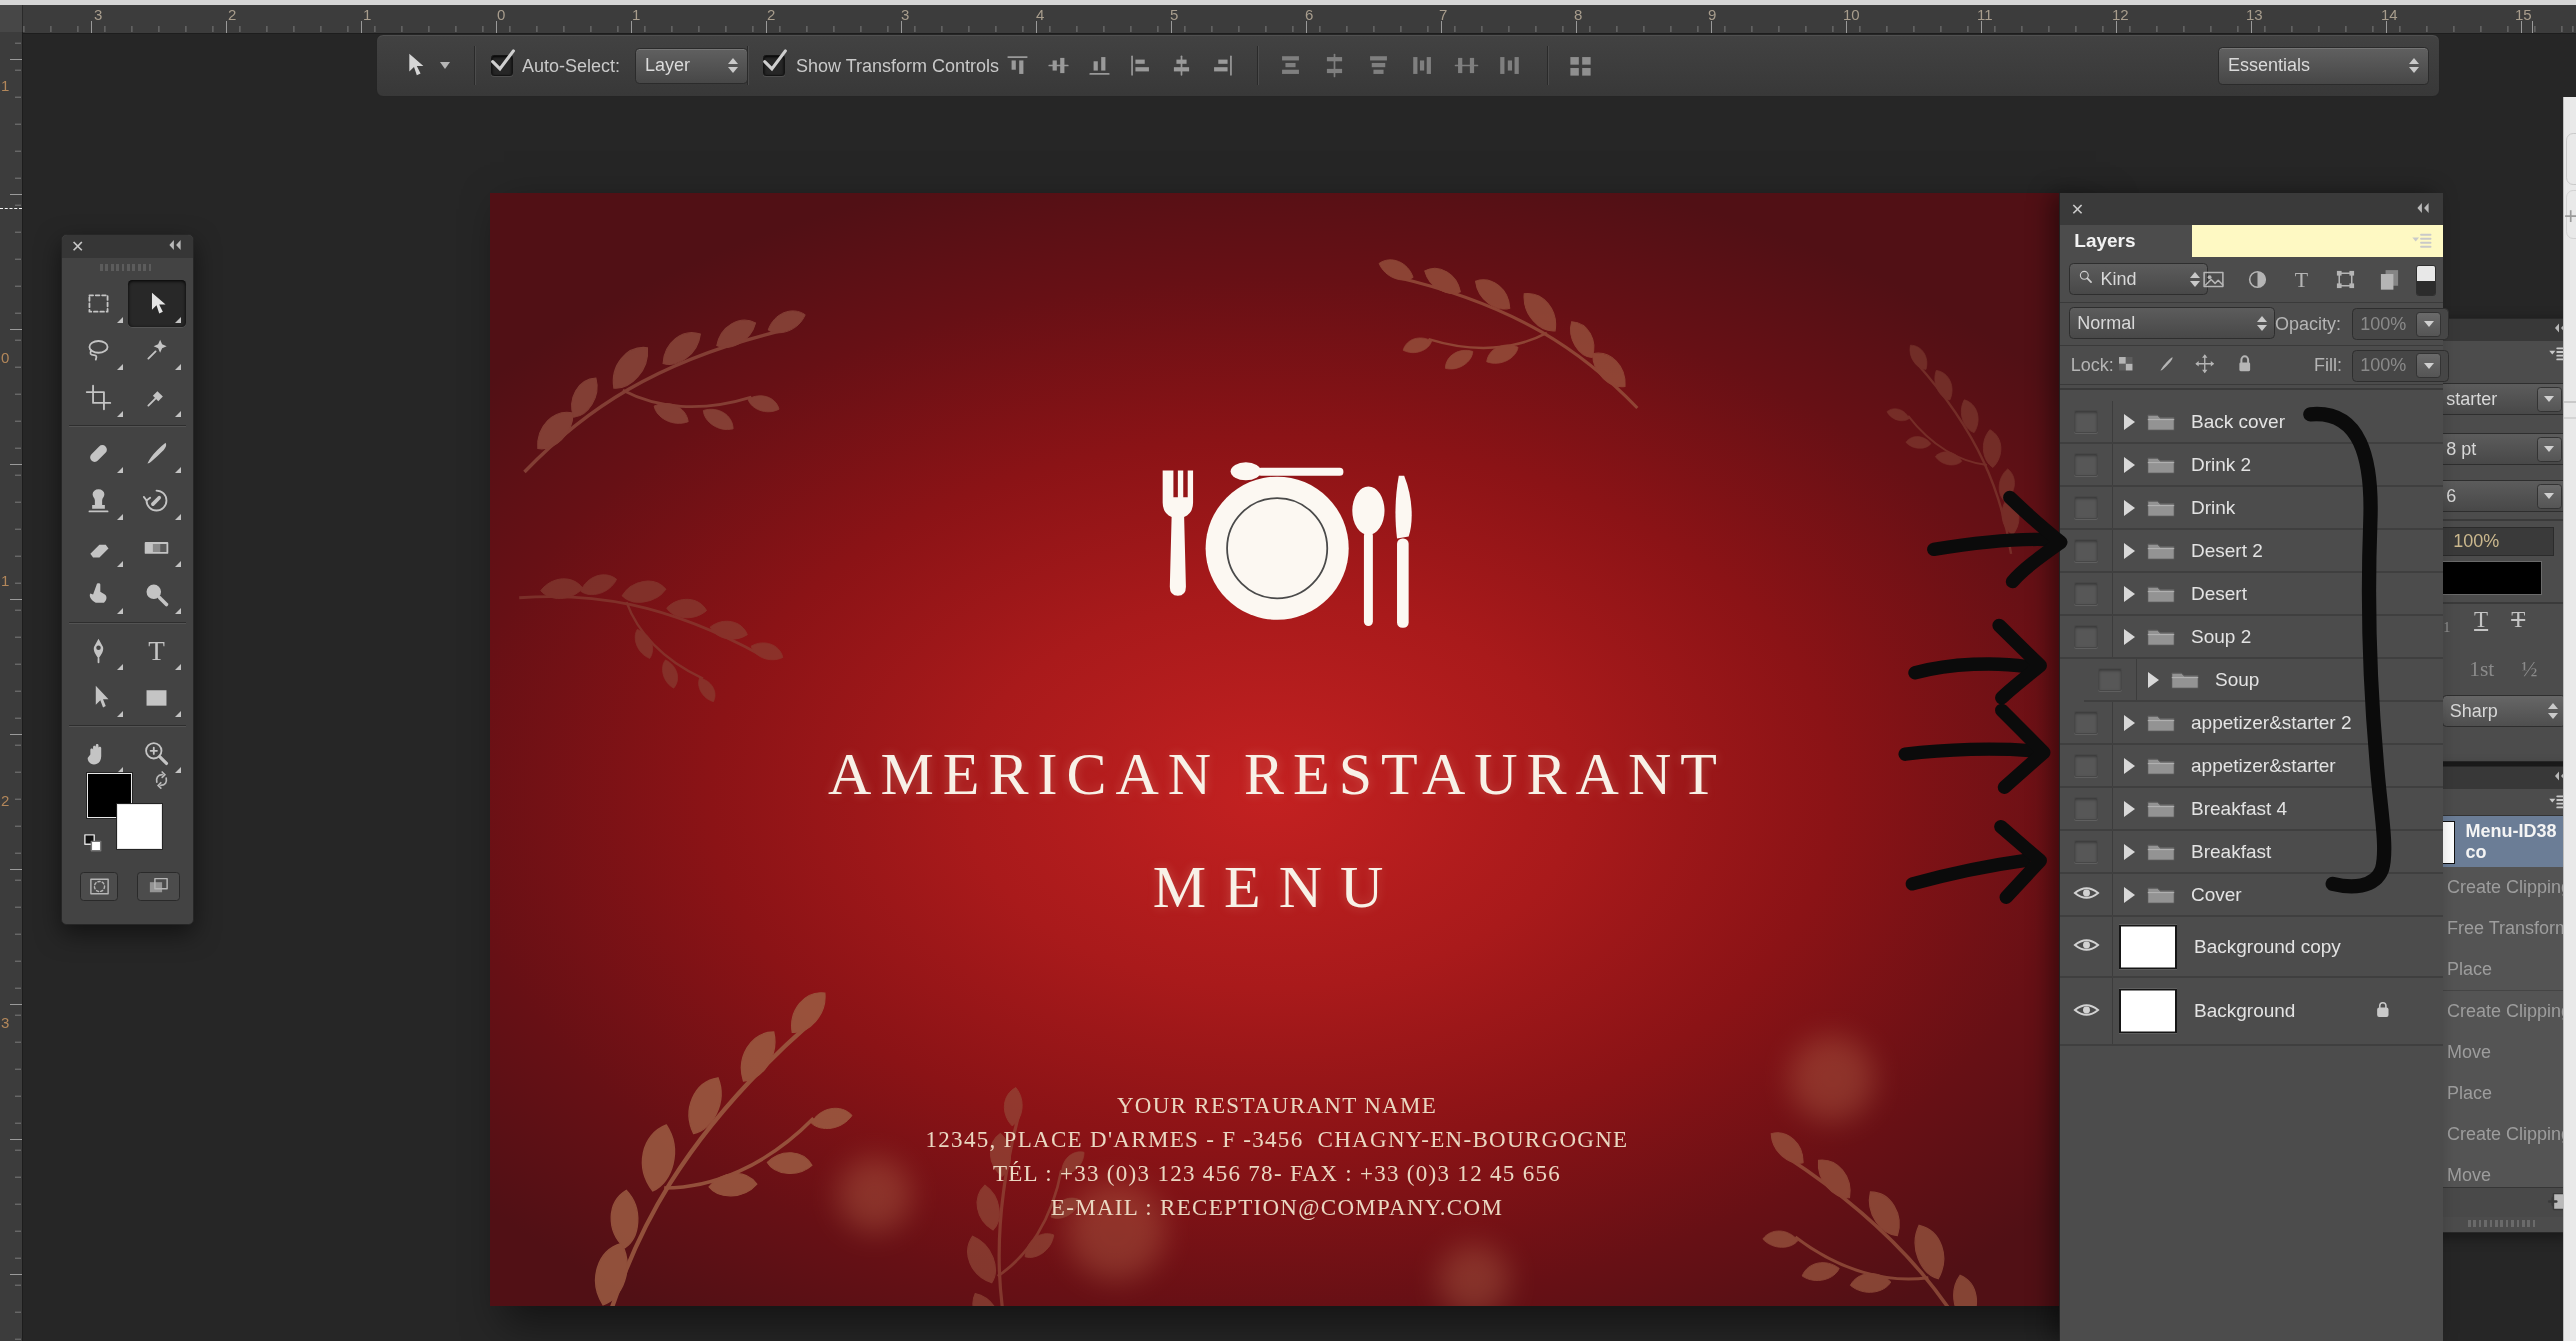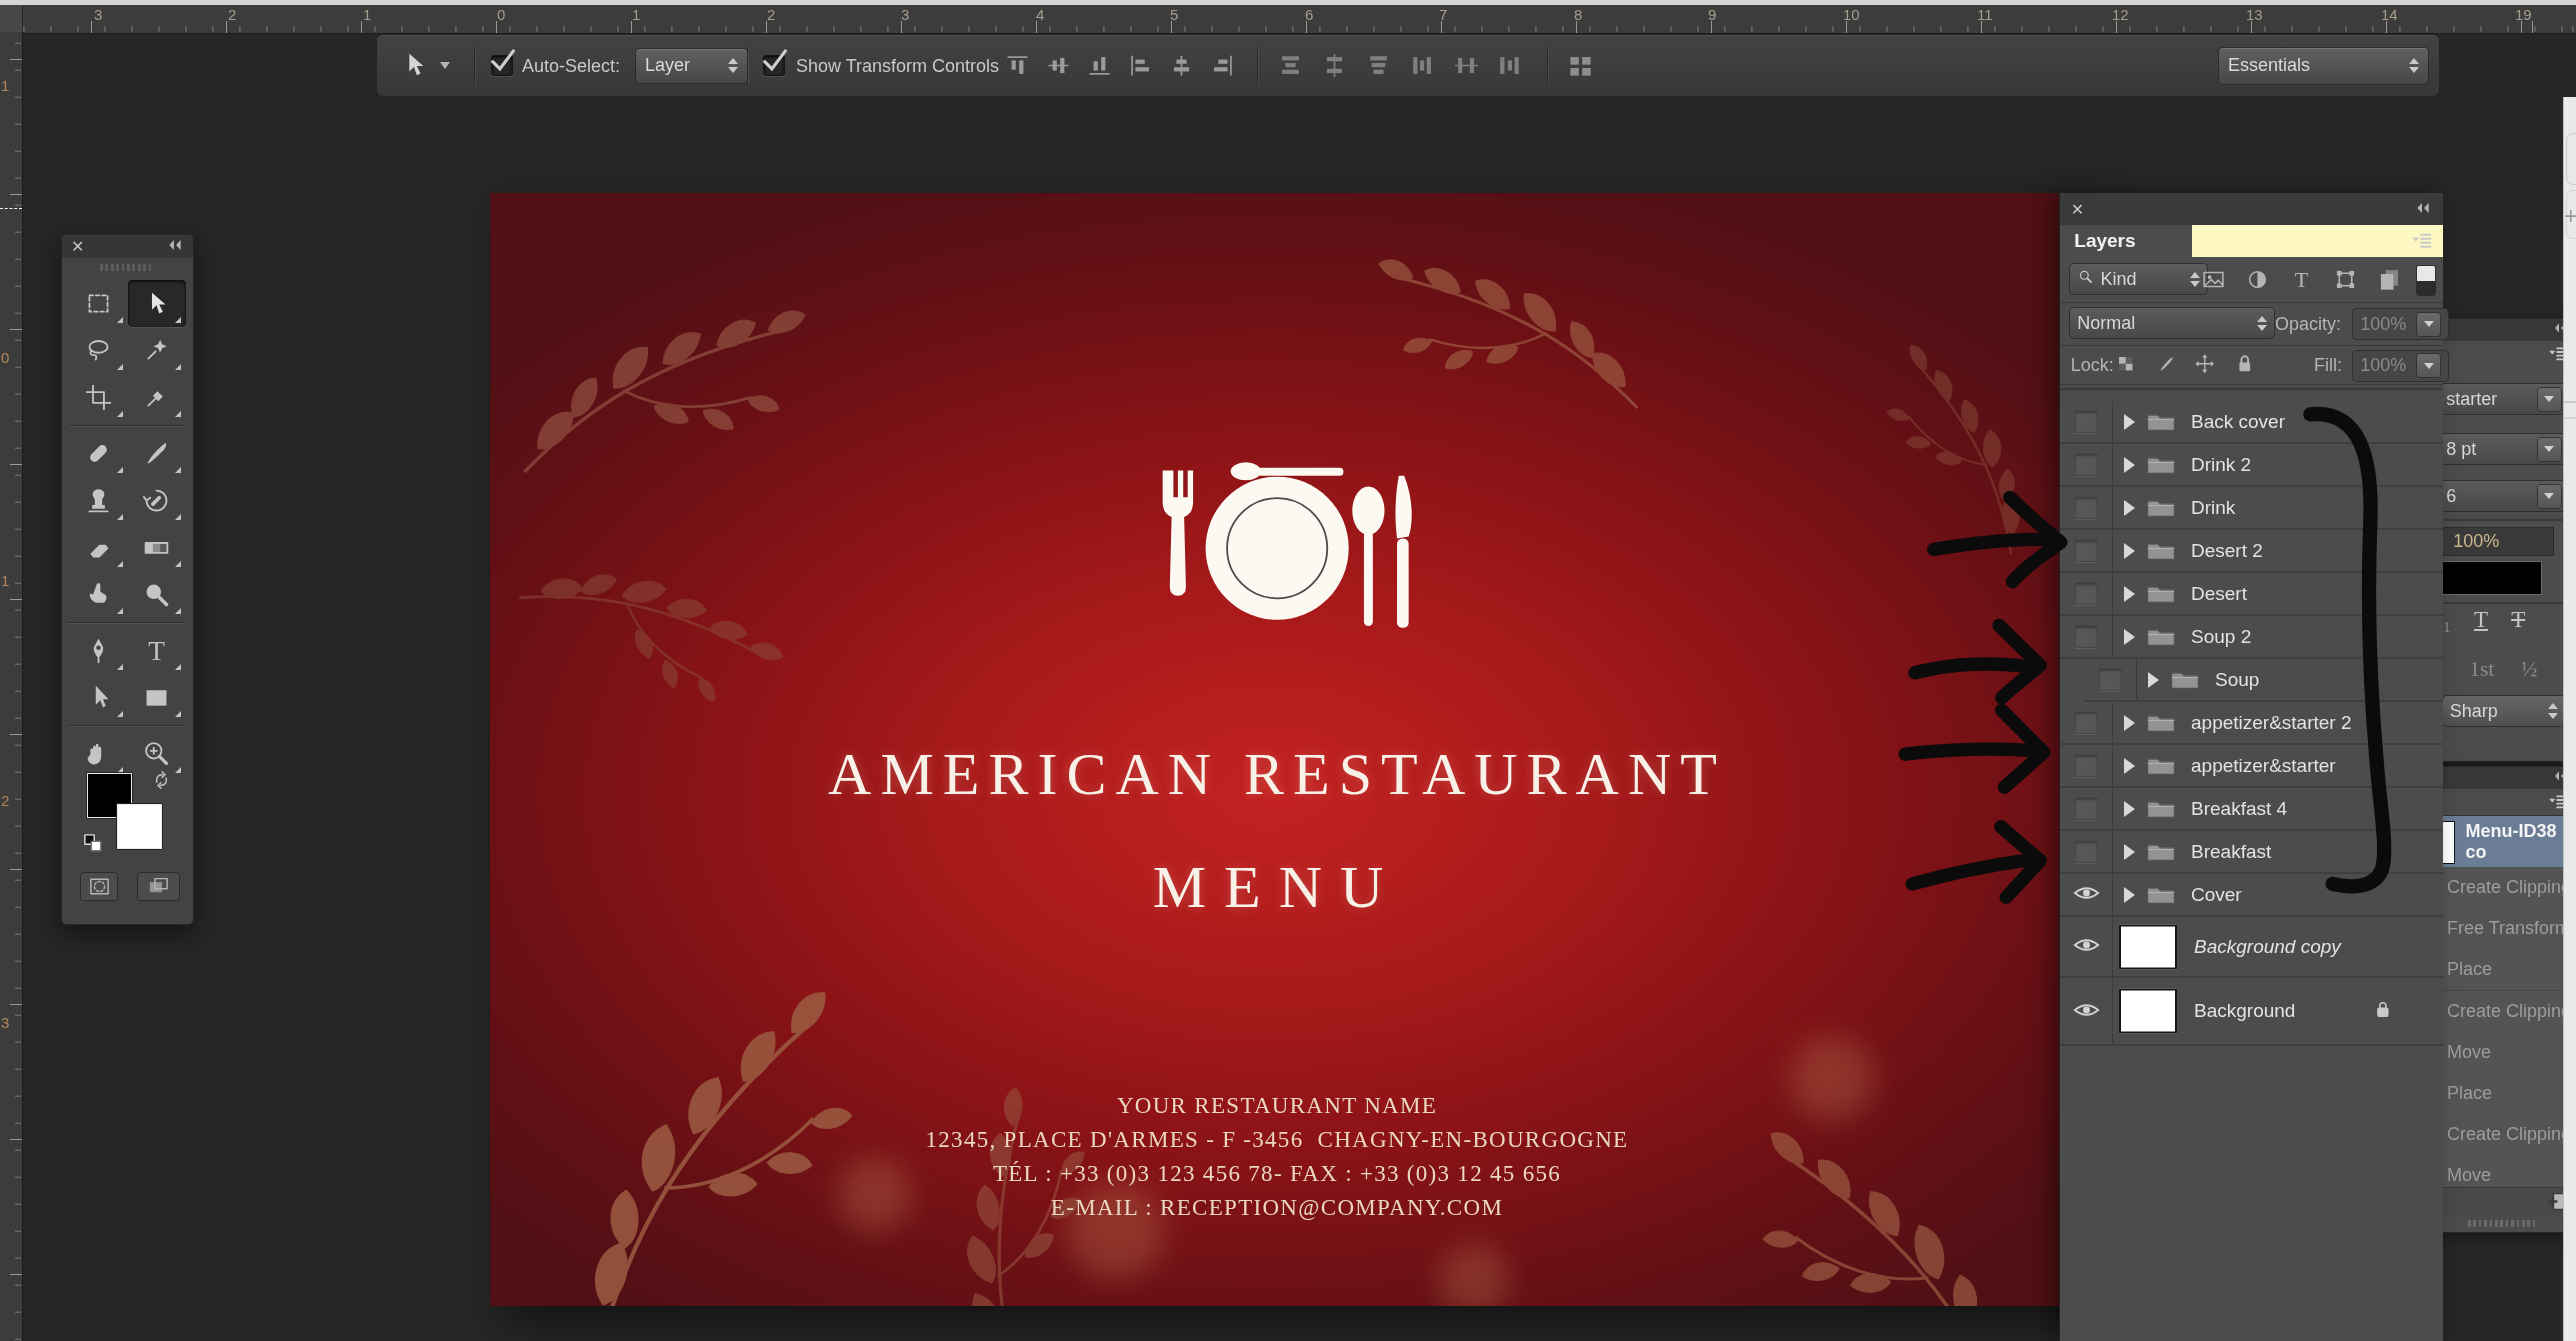--- a/index.html
+++ b/index.html
@@ -125,21 +125,21 @@
       <span class="rlab" style="left: 1170px;">5</span>
       <span class="rlab" style="left: 1305px;">6</span>
       <span class="rlab" style="left: 1439px;">7</span>
       <span class="rlab" style="left: 1574px;">8</span>
       <span class="rlab" style="left: 1708px;">9</span>
       <span class="rlab" style="left: 1843px;">10</span>
       <span class="rlab" style="left: 1977px;">11</span>
       <span class="rlab" style="left: 2112px;">12</span>
       <span class="rlab" style="left: 2246px;">13</span>
       <span class="rlab" style="left: 2381px;">14</span>
-      <span class="rlab" style="left: 2515px;">19</span>
+      <span class="rlab" style="left: 2515px;">15</span>
     </div>
   <div class="abs" id="rcorner"></div>
   <div class="abs" id="vruler">
       <span class="vlab" style="top: 45px;">1</span>
       <span class="vlab" style="top: 317px;">0</span>
       <span class="vlab" style="top: 540px;">1</span>
       <span class="vlab" style="top: 760px;">2</span>
       <span class="vlab" style="top: 982px;">3</span>
     </div>
   <div class="abs" id="guide-dash"></div>
@@ -878,21 +878,21 @@
               </svg></span>
           </div>
           <span class="tri"></span>
           <span class="abs" style="left: 86px; top: 50%; transform: translateY(-50%);"><svg width="30" height="23" viewBox="0 0 34 26">
               <path d="M2 7 h11 l3 3 h16 v14 h-30 z" fill="#939393" stroke="#4c4c4c"></path>
               <path d="M2 12 h30" stroke="#b8b8b8"></path>
               <path d="M2 7 h11 l3 3 h16" fill="none" stroke="#6b6b6b"></path>
             </svg></span>
           <span class="lname">Cover</span>
         </div>
-        <div class="lrow" style="height: 59px; font-style: italic;">
+        <div class="lrow" style="height: 59px;">
           <div class="eyecell">
             <span><svg width="27" height="18" viewBox="0 0 28 18" fill="none" stroke="#d2d2d2" stroke-width="2">
                 <path d="M2 9 Q14 -1 26 9 Q14 19 2 9 Z"></path>
                 <circle cx="14" cy="9" r="3.6" fill="#d2d2d2" stroke="none"></circle>
               </svg></span>
           </div>
           <span class="lthumb"></span>
           <span class="lname" style="left: 134px;">Background copy</span>
         </div>
         <div class="lrow" style="height: 66px;">

